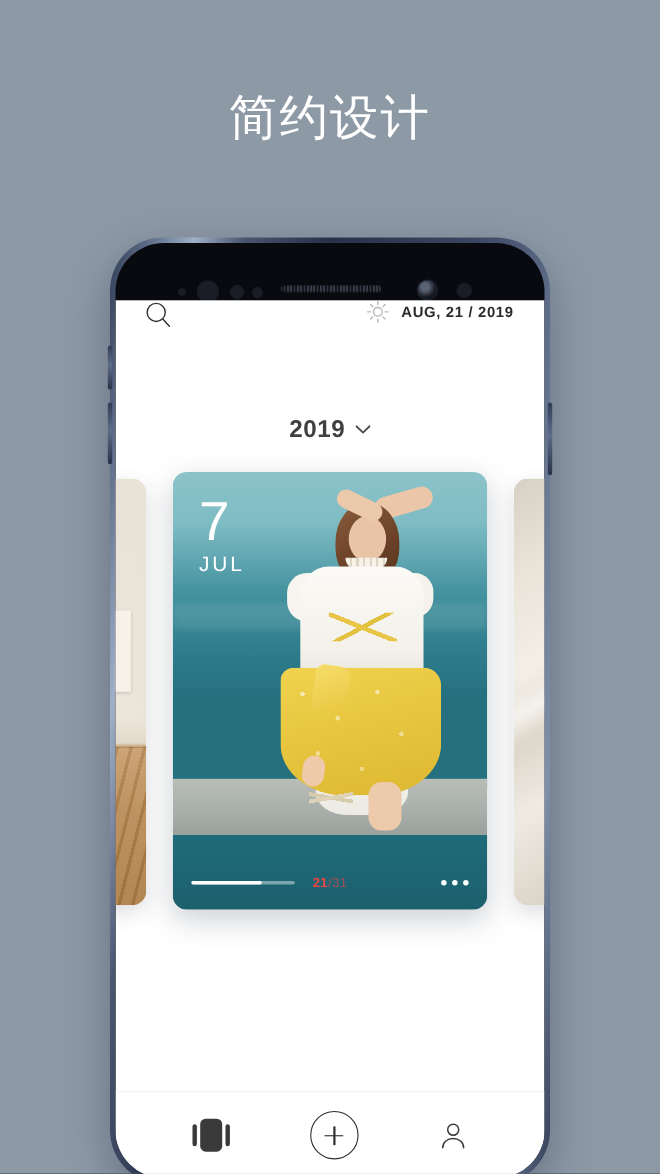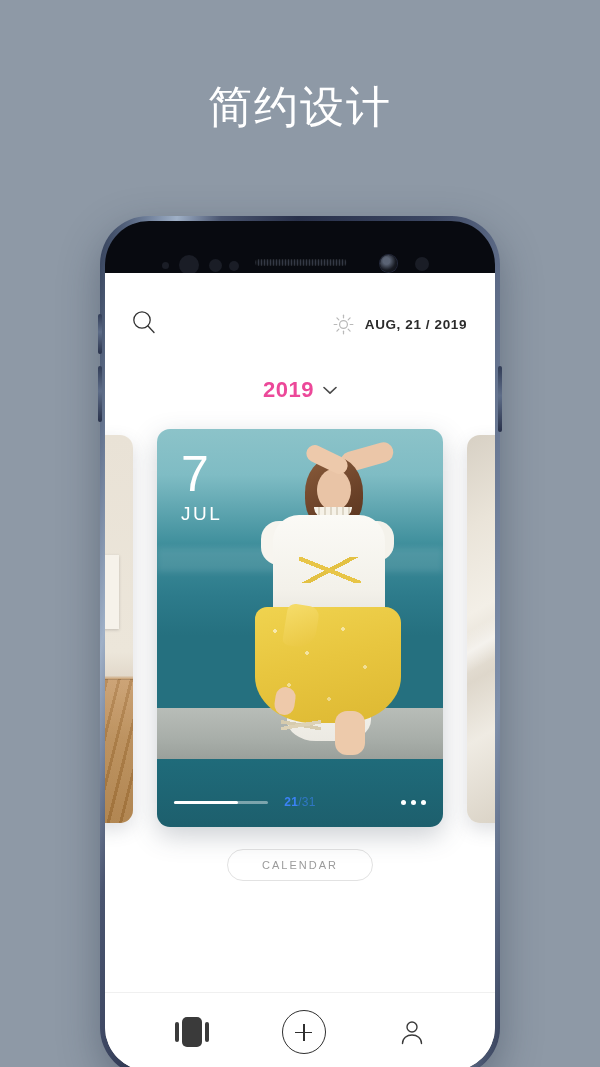--- a/index.html
+++ b/index.html
@@ -73,36 +73,36 @@
     padding:0 14px;justify-content:space-between;
   }
   .status-time{color:#ffffff;font-size:15px;letter-spacing:.4px;}
   .status-icons{display:flex;align-items:center;gap:11px;}
   .ico-wifi{width:0;height:0;border-left:9px solid transparent;border-right:9px solid transparent;border-top:11px solid #ffffff;}
   .ico-signal{width:0;height:0;border-left:11px solid transparent;border-bottom:11px solid #ffffff;}
   .ico-batt{width:13px;height:11px;background:#ffffff;border-radius:2px;}
 
   
   .appbar{
-    height:62px;display:flex;align-items:flex-end;justify-content:space-between;
+    height:62px;display:flex;align-items:flex-start;justify-content:space-between;
     padding:0 28px 0 26px;
   }
   .search-ico{width:26px;height:26px;display:block;}
   .appbar-right{display:flex;align-items:center;gap:11px;}
   .sun-ico{width:21px;height:21px;display:block;}
   .date-text{
     color:#2b2b2b;font-size:13.5px;font-weight:700;letter-spacing:.6px;
   }
 
   
   .year-row{
     display:flex;align-items:center;justify-content:center;gap:9px;
     margin-top:42px;
   }
-  .year-label{color:#ec4899;font-size:22px;font-weight:700;letter-spacing:.5px;}
+  .year-label{color:#404040;font-size:22px;font-weight:700;letter-spacing:.5px;}
   .chev{width:14px;height:9px;display:block;}
 
   
   .carousel{
     position:relative;margin-top:26px;height:398px;
   }
   .card{
     position:absolute;top:0;border-radius:13px;overflow:hidden;
     box-shadow:0 7px 18px rgba(70,80,95,.18);
   }
@@ -249,21 +249,21 @@
     position:absolute;left:0;right:0;bottom:17px;height:16px;
     display:flex;align-items:center;padding:0 17px;
   }
   .prog-track{
     position:relative;width:94px;height:3px;background:rgba(255,255,255,.42);border-radius:2px;
   }
   .prog-fill{
     position:absolute;left:0;top:0;height:3px;background:#ffffff;border-radius:2px;
   }
   .page-count{
-    position:absolute;left:0;right:0;text-align:center;color:#3b82f6;
+    position:absolute;left:0;right:0;text-align:center;color:#ef4444;
     font-size:12px;font-weight:700;letter-spacing:.3px;
   }
   .page-count .den{opacity:.62;font-weight:400;}
   .dots{margin-left:auto;display:flex;gap:5px;}
   .dots i{width:5px;height:5px;border-radius:50%;background:#ffffff;display:block;}
 
   
   .cal-wrap{display:flex;justify-content:center;margin-top:22px;}
   .cal-btn{
     border:1px solid #e2e2e2;border-radius:20px;background:#fff;
@@ -407,23 +407,20 @@
           </div>
         </div>
 
         <div class="card card-side card-right">
           <div class="photo-fabric">
             <div class="fold"></div>
           </div>
         </div>
       </div>
 
-      <div class="cal-wrap">
-        <button class="cal-btn">CALENDAR</button>
-      </div>
 
       <div class="bottomnav">
         <div class="nav-cards">
           <span class="sl l"></span>
           <span class="mid"></span>
           <span class="sl r"></span>
         </div>
         <div class="nav-add">
           <span class="plus"></span>
         </div>

